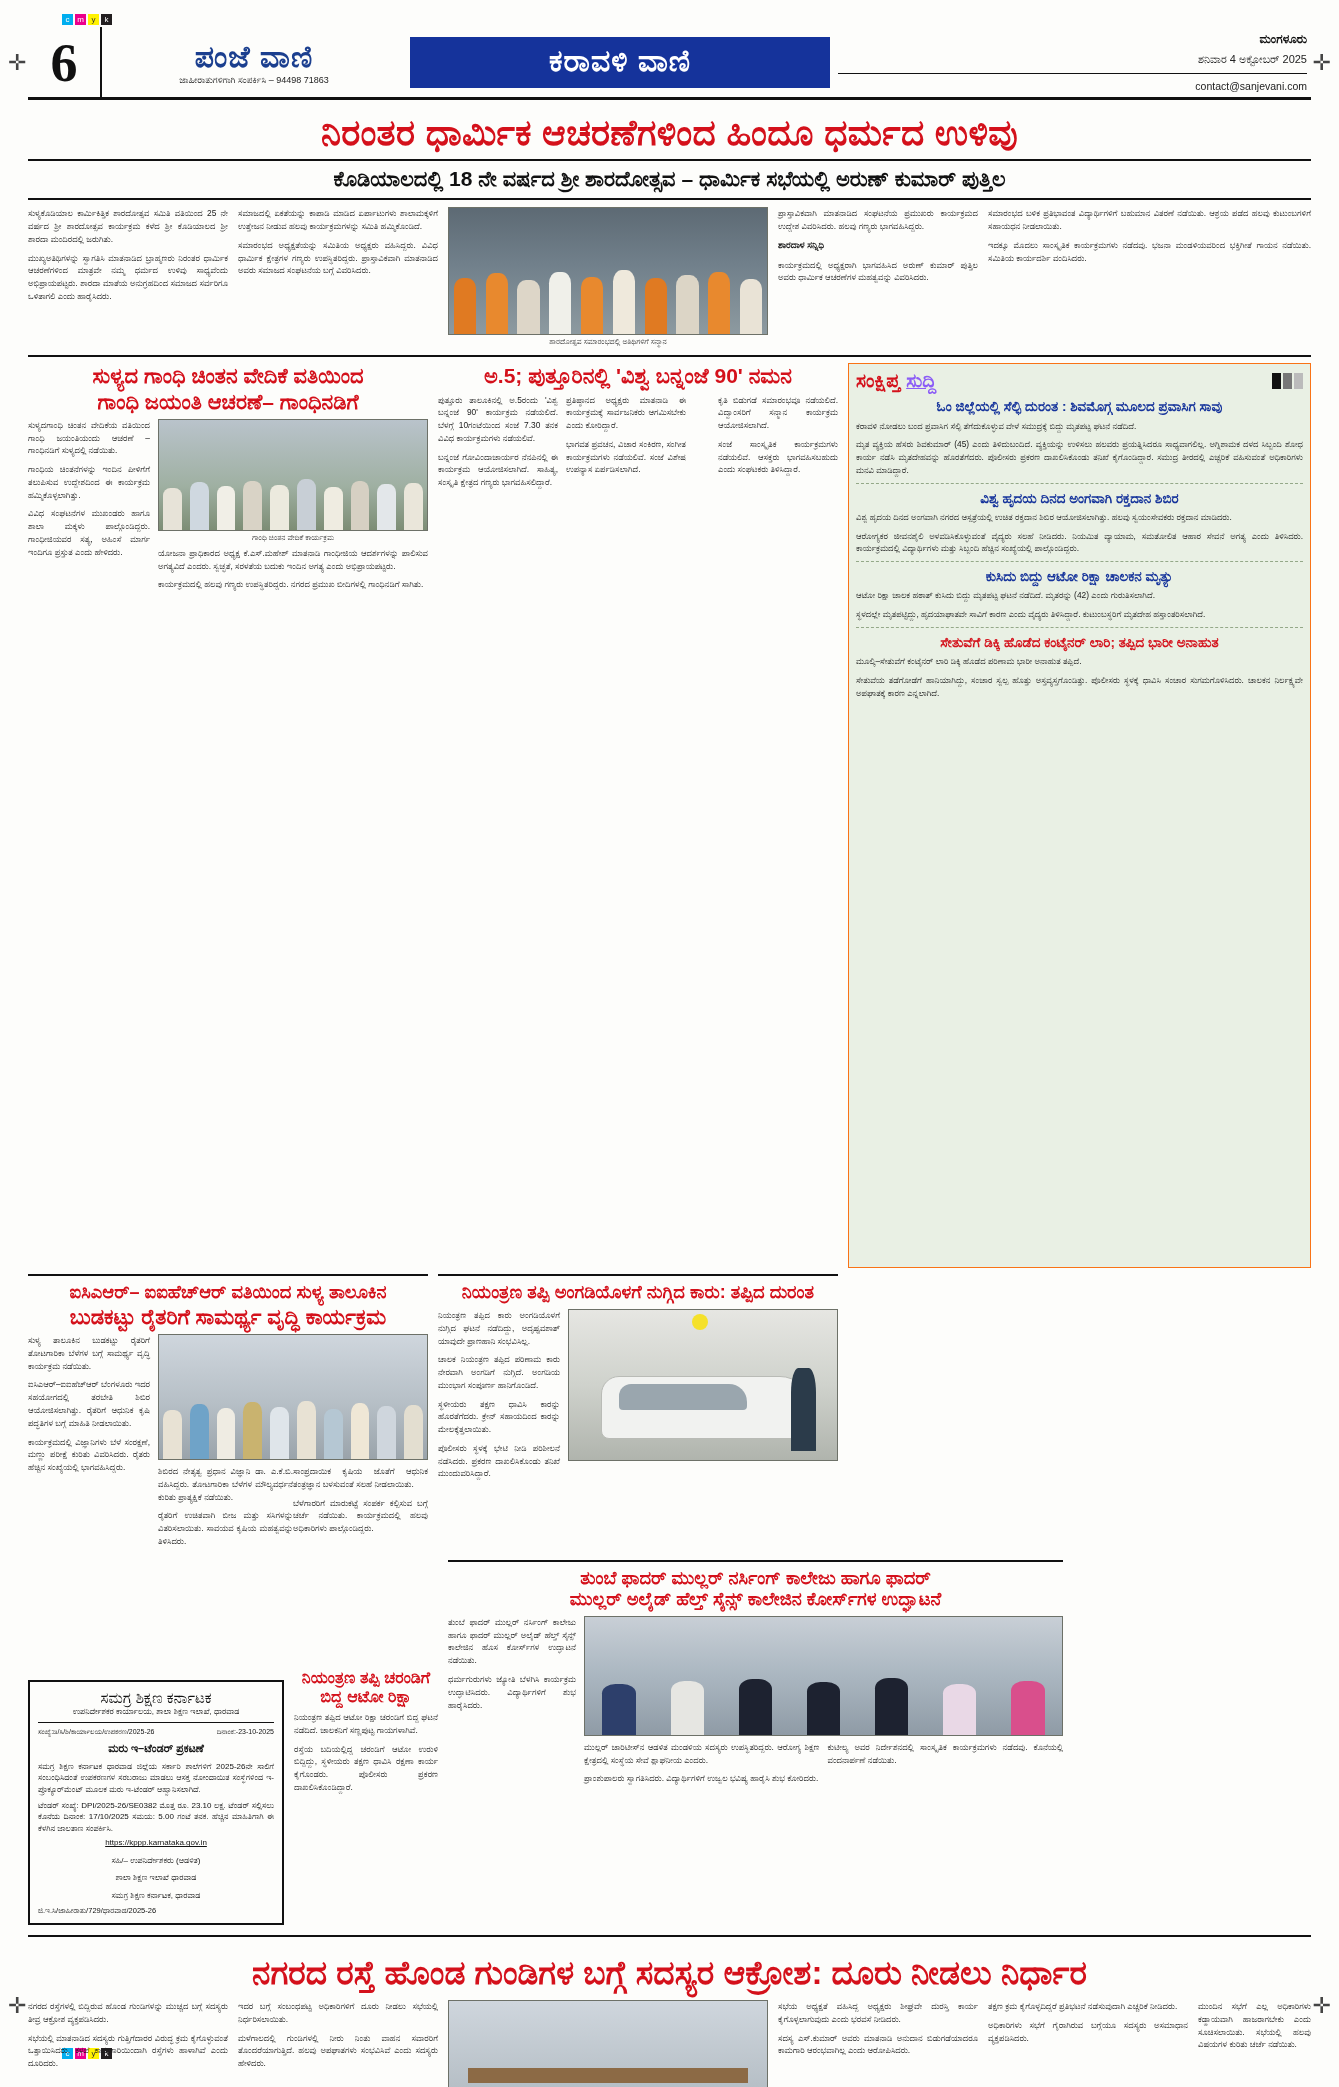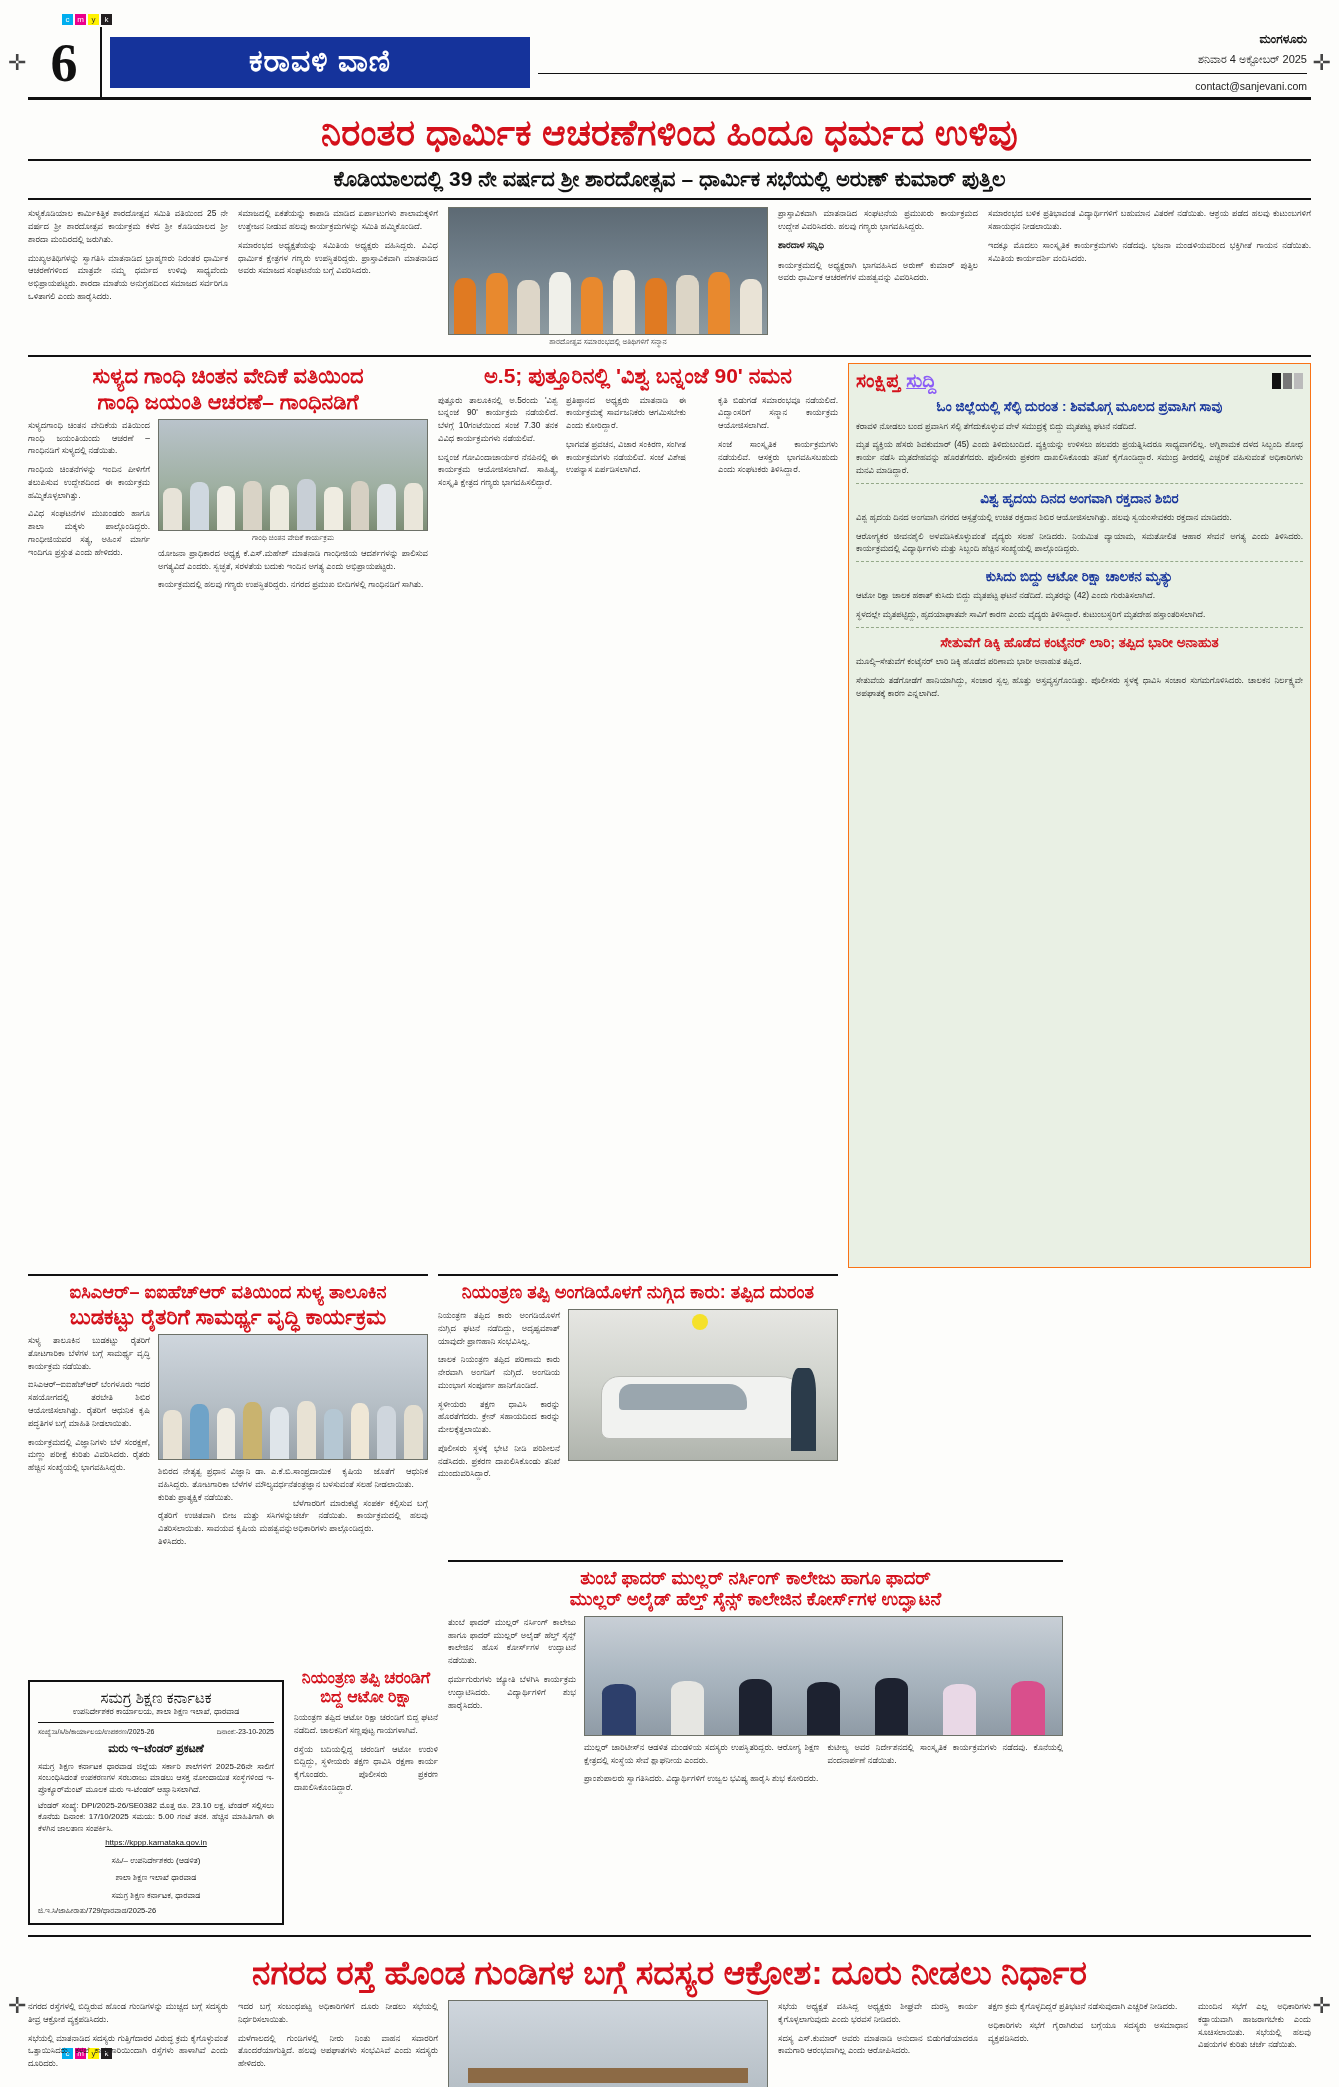--- a/index.html
+++ b/index.html
@@ -124,32 +124,36 @@
   </div>
   <div class="regmark" style="left:8px; top:52px;">✛</div>
   <div class="regmark" style="right:8px; top:52px;">✛</div>
   <div class="regmark" style="left:8px; top:1995px;">✛</div>
   <div class="regmark" style="right:8px; top:1995px;">✛</div>
 
   <div class="sheet">
 
     <div class="masthead">
       <div class="pageno">6</div>
+      <div class="logoblock">
+        <div class="logo-main">ಪಂಜೆ ವಾಣಿ</div>
+        <div class="logo-sub">ಜಾಹೀರಾತುಗಳಿಗಾಗಿ ಸಂಪರ್ಕಿಸಿ – 94498 71863</div>
+      </div>
       <div class="banner">
         <span>ಕರಾವಳಿ ವಾಣಿ</span>
       </div>
       <div class="mh-right">
         <div class="city">ಮಂಗಳೂರು</div>
         <div class="date">ಶನಿವಾರ 4 ಅಕ್ಟೋಬರ್ 2025</div>
         <div class="contact">contact@sanjevani.com</div>
       </div>
     </div>
 
     <div class="lead-headline">ನಿರಂತರ ಧಾರ್ಮಿಕ ಆಚರಣೆಗಳಿಂದ ಹಿಂದೂ ಧರ್ಮದ ಉಳಿವು</div>
-    <div class="sub-headline">ಕೊಡಿಯಾಲದಲ್ಲಿ 39 ನೇ ವರ್ಷದ ಶ್ರೀ ಶಾರದೋತ್ಸವ – ಧಾರ್ಮಿಕ ಸಭೆಯಲ್ಲಿ ಅರುಣ್ ಕುಮಾರ್ ಪುತ್ತಿಲ</div>
+    <div class="sub-headline">ಕೊಡಿಯಾಲದಲ್ಲಿ 18 ನೇ ವರ್ಷದ ಶ್ರೀ ಶಾರದೋತ್ಸವ – ಧಾರ್ಮಿಕ ಸಭೆಯಲ್ಲಿ ಅರುಣ್ ಕುಮಾರ್ ಪುತ್ತಿಲ</div>
 
     <div class="cols" style="margin-top:7px;">
       <div class="col kn" style="flex:0 0 200px;">
         <p>ಸುಳ್ಯಕೊಡಿಯಾಲ ಕಾರ್ಮಿಕಿತ್ತಿಕ ಶಾರದೋತ್ಸವ ಸಮಿತಿ ವತಿಯಿಂದ 25 ನೇ ವರ್ಷದ ಶ್ರೀ ಶಾರದೋತ್ಸವ ಕಾರ್ಯಕ್ರಮ ಕಳೆದ ಶ್ರೀ ಕೊಡಿಯಾಲದ ಶ್ರೀ ಶಾರದಾ ಮಂದಿರದಲ್ಲಿ ಜರುಗಿತು.</p>
         <p>ಮುಖ್ಯಅತಿಥಿಗಳನ್ನು ಸ್ವಾಗತಿಸಿ ಮಾತನಾಡಿದ ಬ್ರಾಹ್ಮಣರು ನಿರಂತರ ಧಾರ್ಮಿಕ ಆಚರಣೆಗಳಿಂದ ಮಾತ್ರವೇ ನಮ್ಮ ಧರ್ಮದ ಉಳಿವು ಸಾಧ್ಯವೆಂದು ಅಭಿಪ್ರಾಯಪಟ್ಟರು. ಶಾರದಾ ಮಾತೆಯ ಅನುಗ್ರಹದಿಂದ ಸಮಾಜದ ಸರ್ವರಿಗೂ ಒಳಿತಾಗಲಿ ಎಂದು ಹಾರೈಸಿದರು.</p>
       </div>
       <div class="col kn" style="flex:0 0 200px;">
         <p>ಸಮಾಜದಲ್ಲಿ ಏಕತೆಯನ್ನು ಕಾಪಾಡಿ ಮಾಡಿದ ಏರ್ಪಾಟುಗಳು ಶಾಲಾಮಕ್ಕಳಿಗೆ ಉತ್ತೇಜನ ನೀಡುವ ಹಲವು ಕಾರ್ಯಕ್ರಮಗಳನ್ನು ಸಮಿತಿ ಹಮ್ಮಿಕೊಂಡಿದೆ.</p>
         <p>ಸಮಾರಂಭದ ಅಧ್ಯಕ್ಷತೆಯನ್ನು ಸಮಿತಿಯ ಅಧ್ಯಕ್ಷರು ವಹಿಸಿದ್ದರು. ವಿವಿಧ ಧಾರ್ಮಿಕ ಕ್ಷೇತ್ರಗಳ ಗಣ್ಯರು ಉಪಸ್ಥಿತರಿದ್ದರು. ಪ್ರಾಸ್ತಾವಿಕವಾಗಿ ಮಾತನಾಡಿದ ಅವರು ಸಮಾಜದ ಸಂಘಟನೆಯ ಬಗ್ಗೆ ವಿವರಿಸಿದರು.</p>
       </div>

